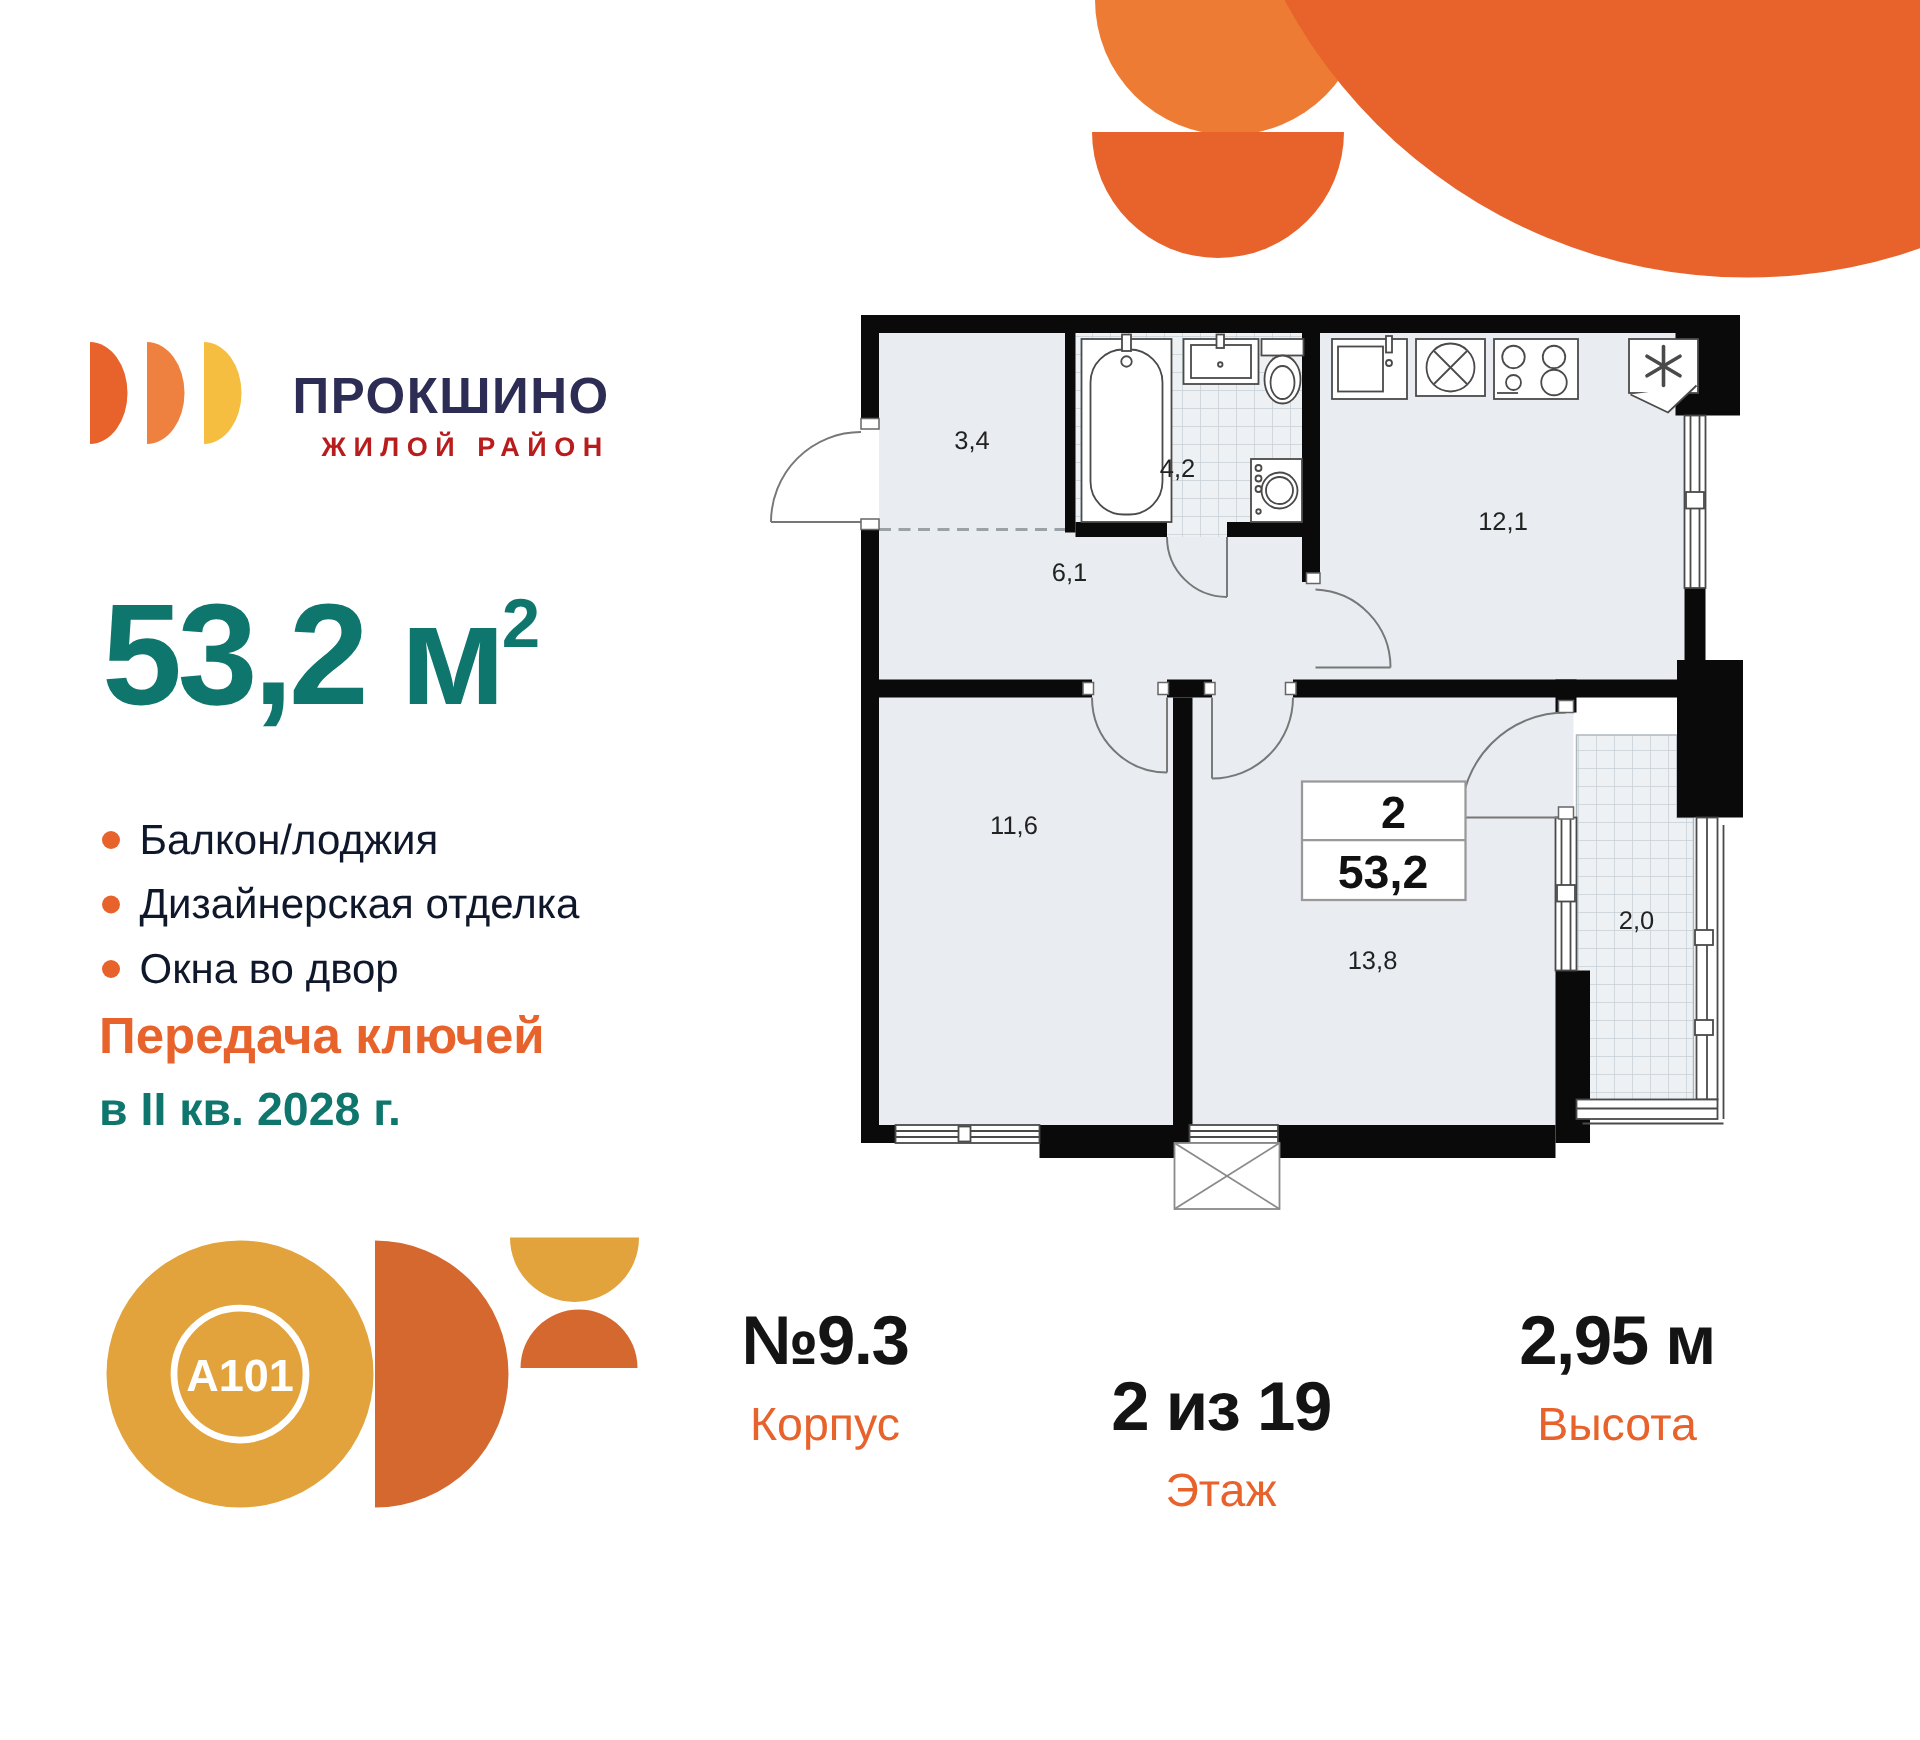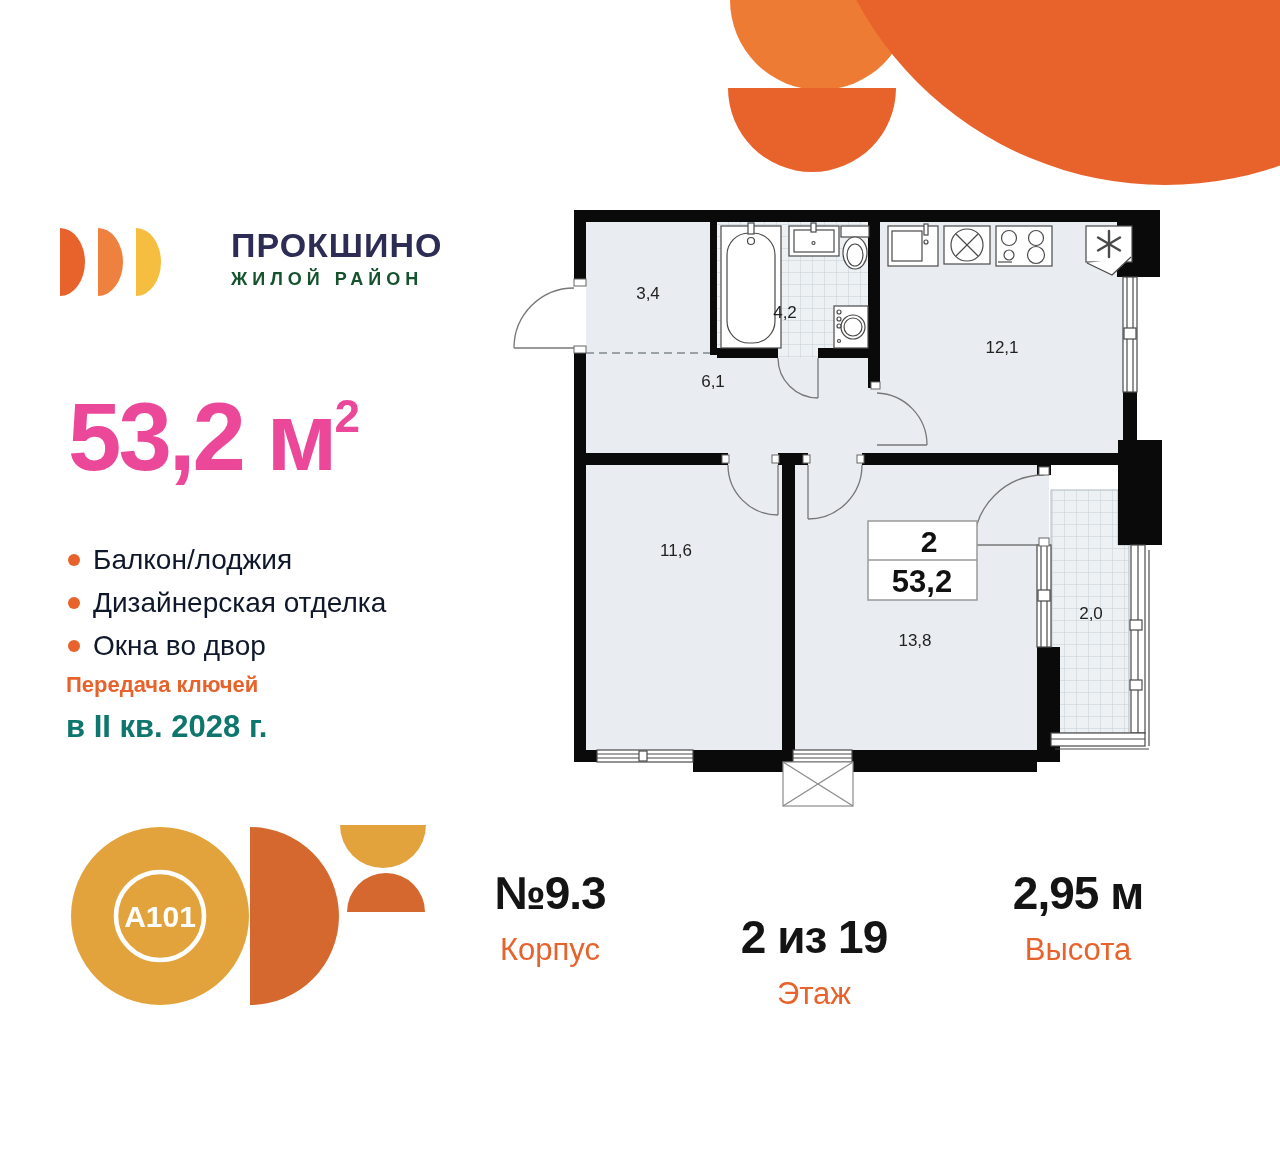--- a/index.html
+++ b/index.html
@@ -3,36 +3,36 @@
 <meta charset="utf-8">
 <style>
   html,body{margin:0;padding:0;}
   body{width:1280px;height:1160px;position:relative;background:#fff;overflow:hidden;
        font-family:"Liberation Sans","DejaVu Sans",sans-serif;}
   .abs{position:absolute;}
   
   #deco-top{left:0;top:0;width:1280px;height:210px;}
   
   #brand{left:55px;top:225px;width:420px;height:80px;}
-  #brand-text{left:195px;top:228px;margin-left:36px;}
+  #brand-text{left:195px;top:247px;}
   #brand-title{font-weight:bold;font-size:34px;letter-spacing:1px;color:#2D2C55;line-height:1;}
-  #brand-sub{font-size:18px;letter-spacing:5px;color:#14532d;margin-top:7px;font-weight:bold;}
+  #brand-sub{font-size:18px;letter-spacing:5px;color:#b91c1c;margin-top:7px;font-weight:bold;text-align:right;}
   
   #headline{left:68px;top:383px;width:420px;}
   #rooms-line{font-size:47px;font-weight:bold;color:#141414;letter-spacing:0;}
-  #area-line{font-size:96px;font-weight:bold;color:#ec4899;letter-spacing:-3px;line-height:1.0;margin-top:6px;}
+  #area-line{font-size:96px;font-weight:bold;color:#0f766e;letter-spacing:-3px;line-height:1.0;margin-top:6px;}
   #area-line .sup{font-size:46px;vertical-align:38px;letter-spacing:0;}
   
   #features{left:68px;top:544px;width:420px;}
   .feat{display:flex;align-items:center;margin-bottom:11px;}
   .dot{width:12px;height:12px;border-radius:50%;background:#E8632C;margin-right:13px;flex:0 0 12px;}
   .feat-label{font-size:28px;color:#0f172a;}
   
   #handover{left:66px;top:672px;width:420px;}
-  #handover-1{color:#E8632C;font-size:22px;font-weight:bold;}
+  #handover-1{color:#E8632C;font-size:34px;font-weight:bold;}
   #handover-2{color:#0f766e;font-size:31px;font-weight:bold;margin-top:11px;}
   
   #a101{left:50px;top:810px;width:400px;height:230px;}
   
   #plan{left:500px;top:200px;width:680px;height:610px;}
   
   .info-col{position:absolute;top:866px;width:240px;text-align:center;}
   .info-value{font-size:46px;font-weight:bold;color:#141414;letter-spacing:-1px;}
   .info-label{font-size:31px;color:#E8632C;margin-top:12px;}
 </style>

